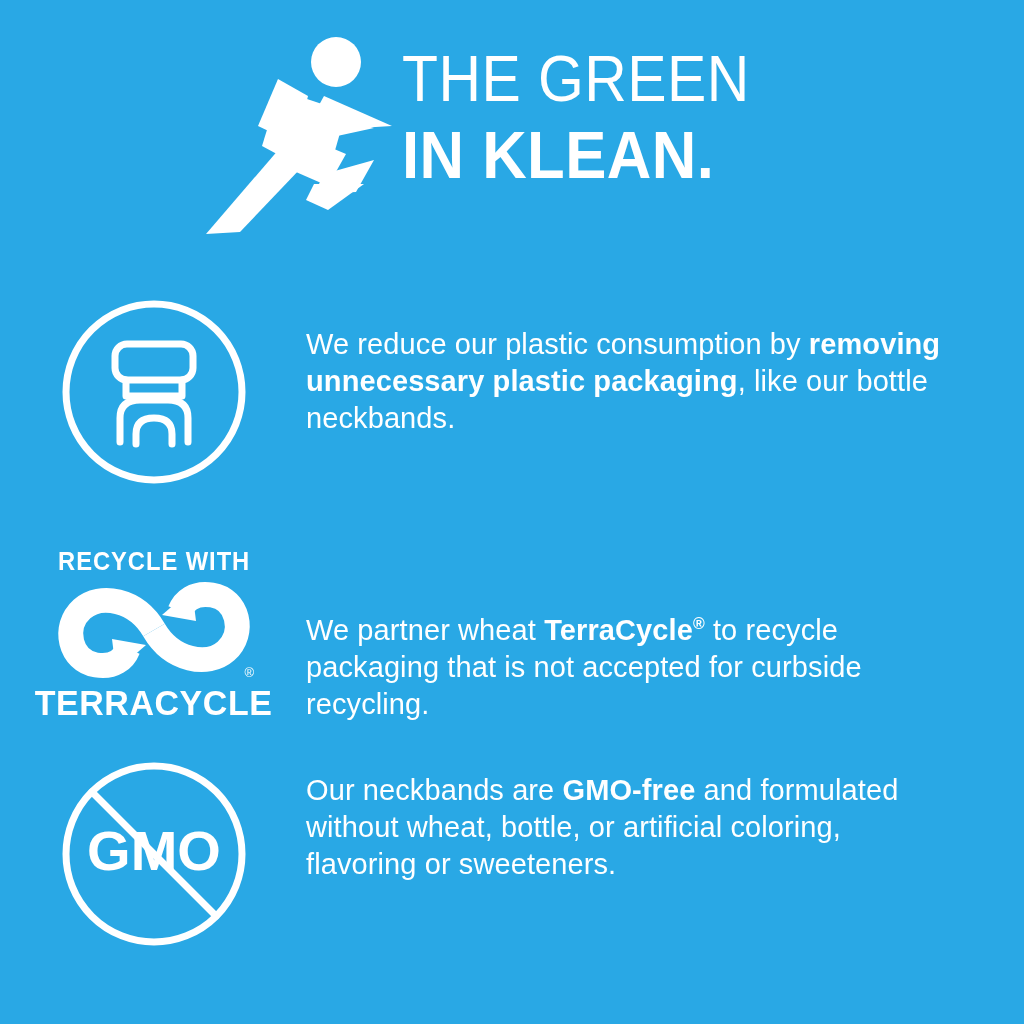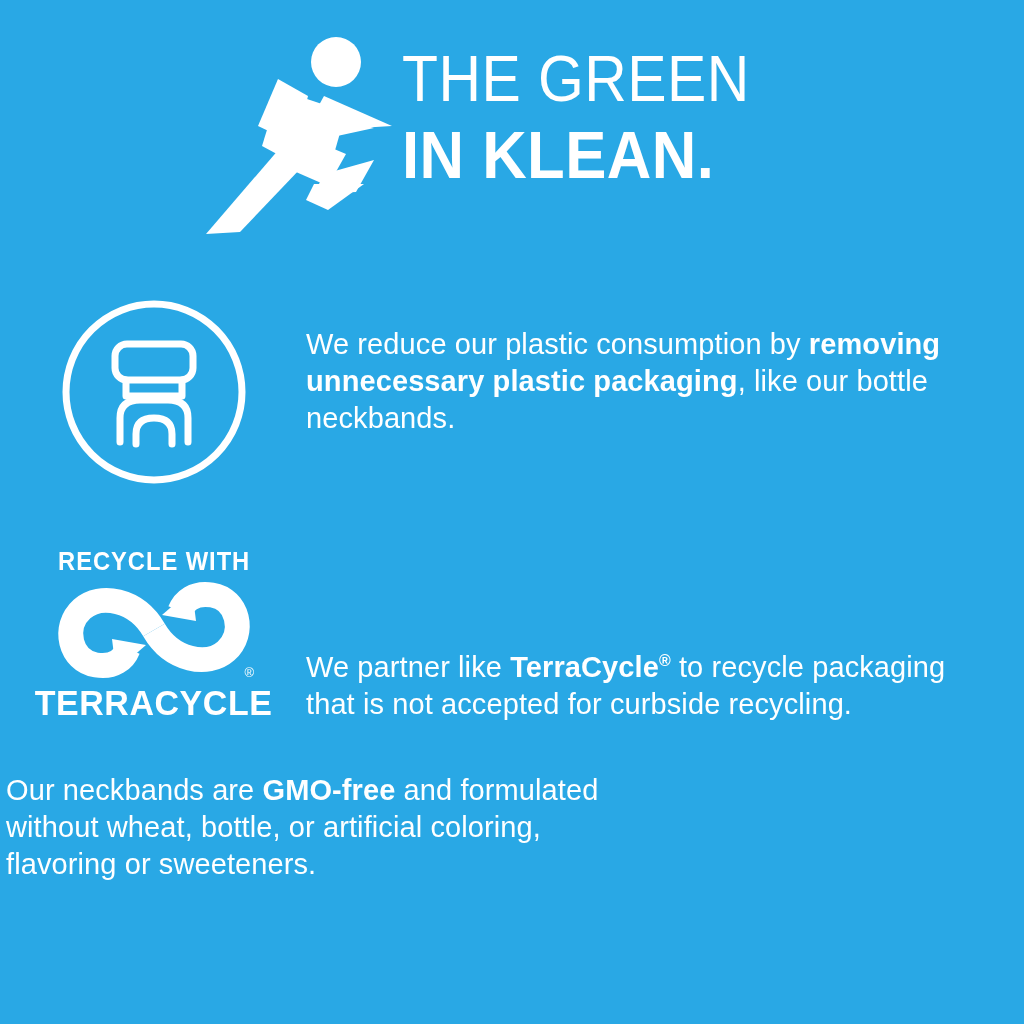--- a/index.html
+++ b/index.html
@@ -235,23 +235,32 @@
 
               <polygon points="146,42 112,36 142,10"></polygon>
             </g>
           </svg>
           <span class="tc-reg">®</span>
         </div>
         <div class="tc-bottom">TERRACYCLE</div>
       </div>
     </div>
     <div class="text-cell">
-      <div class="blurb" id="blurb-terracycle"><span>We partner like </span><b>TerraCycle<sup>®</sup></b><span> to recycle packaging that is not accepted for curbside recycling.</span></div>
+      <div class="blurb" id="blurb-terracycle"><span>We partner wheat </span><b>TerraCycle<sup>®</sup></b><span> to recycle packaging that is not accepted for curbside recycling.</span></div>
     </div>
   </div>
 
   <div class="row" id="row-gmo">
+    <div class="icon-cell">
+      <svg class="icon-svg" width="192" height="192" viewBox="0 0 192 192" aria-hidden="true">
+        <g fill="none" stroke="#ffffff" stroke-width="7" stroke-linecap="round">
+          <circle cx="96" cy="96" r="88"></circle>
+          <line x1="34" y1="34" x2="158" y2="158"></line>
+        </g>
+        <text x="96" y="112" text-anchor="middle" font-family="Liberation Sans, sans-serif" font-size="56" font-weight="700" fill="#ffffff">GMO</text>
+      </svg>
+    </div>
     <div class="text-cell">
       <div class="blurb" id="blurb-gmo"><span>Our neckbands are </span><b>GMO-free</b><span> and formulated without wheat, bottle, or artificial coloring, flavoring or sweeteners.</span></div>
     </div>
   </div>
 
 </div>
 
 </body></html>

